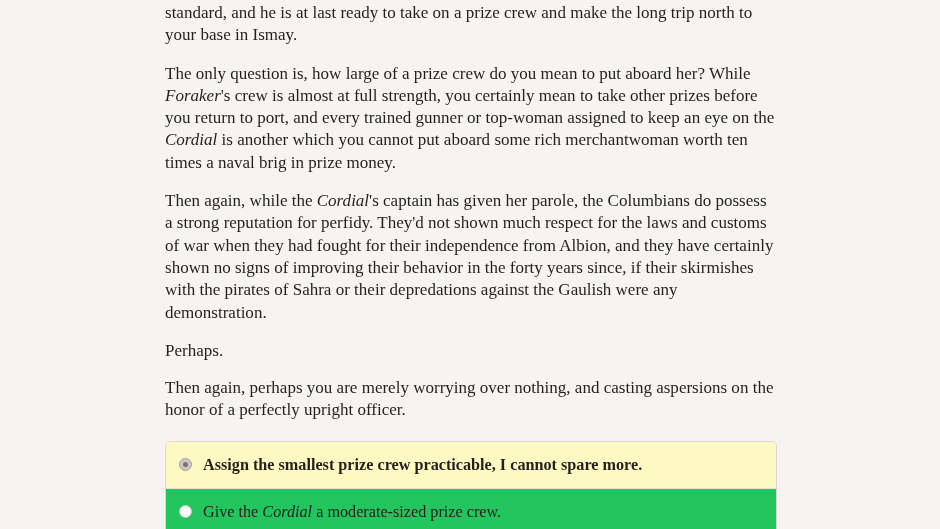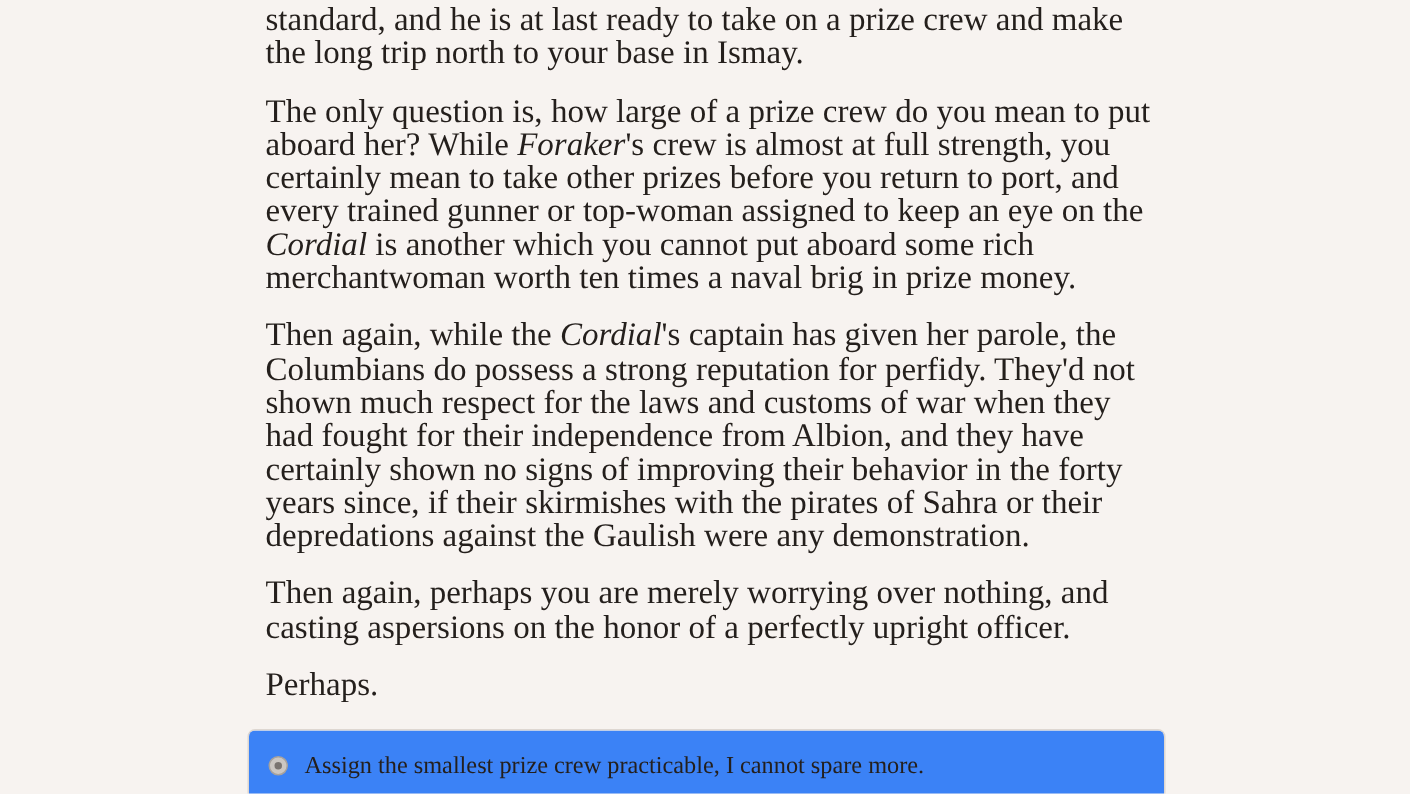--- a/index.html
+++ b/index.html
@@ -20,22 +20,22 @@
     height: 529px;
     background: #f7f3f0;
   }
   .story-column {
     position: absolute;
     left: 165px;
     top: 0px;
     width: 612px;
   }
   p.para {
-    margin: 0 0 16px 12px;
-    font-size: 22px;
+    margin: 0 0 16px 0;
+    font-size: 17px;
     line-height: 22.3px;
     letter-spacing: 0.01px;
     color: #241f1c;
     text-align: left;
   }
   p.para.first {
     margin-top: 2px;
   }
   p.para.tight {
     margin-bottom: 15px;
@@ -61,21 +61,22 @@
     min-height: 18px;
     background: #22c55e;
     border-top: 1px solid #e6e0da;
     cursor: pointer;
   }
   .choice:first-child {
     border-top: none;
     background: #f8f4f1;
   }
   .choice.selected {
-    background: #3b82f6;
+    background: #fef9c3;
+    font-weight: bold;
   }
   .radio {
     flex: 0 0 auto;
     width: 13px;
     height: 13px;
     border-radius: 50%;
     border: 1px solid #cdc6c0;
     background: #fcfaf8;
     box-sizing: border-box;
     margin-right: 11px;
@@ -105,22 +106,22 @@
 </style>
 </head>
 <body>
 
 <div id="page">
   <div class="story-column">
     <div id="story-paragraphs">
         <p class="para first">standard, and he is at last ready to take on a prize crew and make the long trip north to your base in Ismay.</p>
         <p class="para">The only question is, how large of a prize crew do you mean to put aboard her? While <em class="ship">Foraker</em>'s crew is almost at full strength, you certainly mean to take other prizes before you return to port, and every trained gunner or top-woman assigned to keep an eye on the <em class="ship">Cordial</em> is another which you cannot put aboard some rich merchantwoman worth ten times a naval brig in prize money.</p>
         <p class="para">Then again, while the <em class="ship">Cordial</em>'s captain has given her parole, the Columbians do possess a strong reputation for perfidy. They'd not shown much respect for the laws and customs of war when they had fought for their independence from Albion, and they have certainly shown no signs of improving their behavior in the forty years since, if their skirmishes with the pirates of Sahra or their depredations against the Gaulish were any demonstration.</p>
+        <p class="para tight">Perhaps.</p>
         <p class="para">Then again, perhaps you are merely worrying over nothing, and casting aspersions on the honor of a perfectly upright officer.</p>
-        <p class="para tight">Perhaps.</p>
       </div>
     <div class="choices" id="choice-list">
         <div class="choice selected">
           <span class="radio on"></span>
           <span class="choice-label">Assign the smallest prize crew practicable, I cannot spare more.</span>
         </div>
         <div class="choice">
           <span class="radio"></span>
           <span class="choice-label">Give the <em class="ship">Cordial</em> a moderate-sized prize crew.</span>
         </div>

